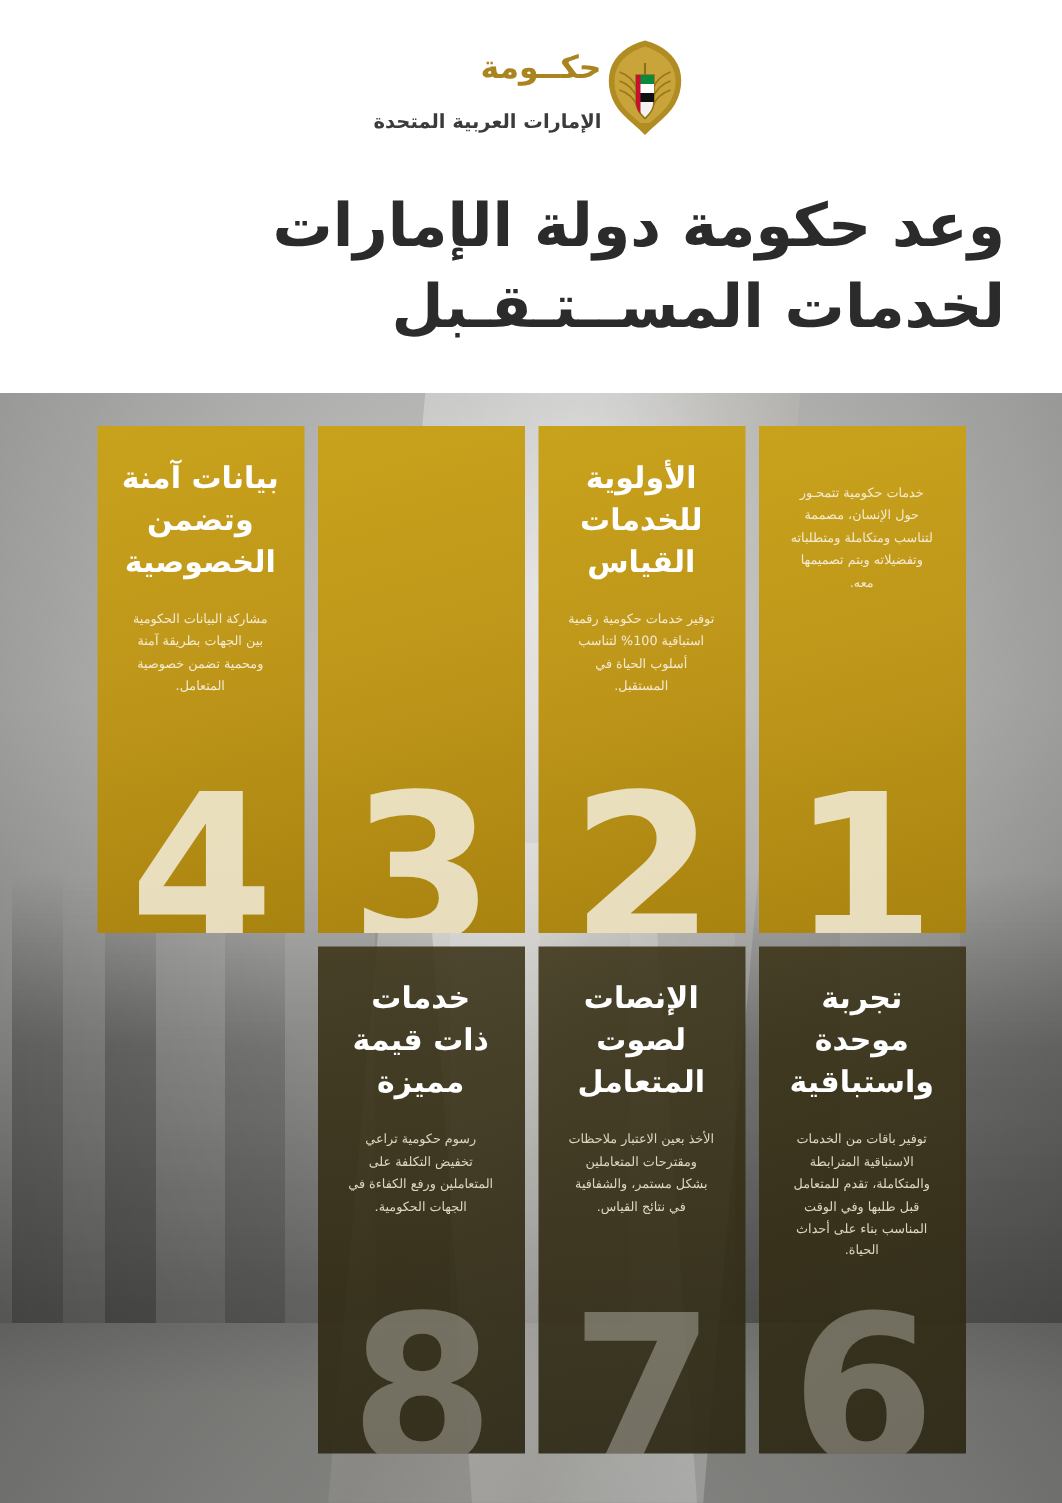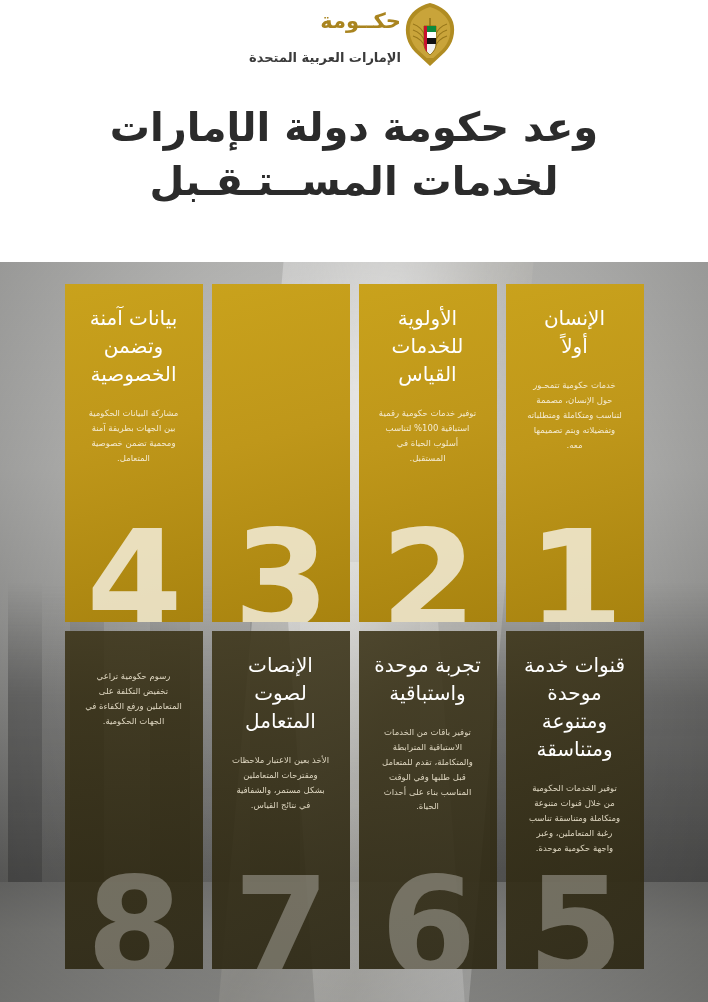--- a/index.html
+++ b/index.html
@@ -28,20 +28,21 @@
     position: relative;
     height: 262px;
     background: #ffffff;
   }
 
   .emblem-row {
     display: flex;
     flex-direction: row;
     align-items: center;
     justify-content: center;
+    padding-top: 24px;
   }
 
   .emblem {
     width: 58px;
     height: 74px;
     position: relative;
     flex: 0 0 auto;
   }
   .emblem svg { display: block; }
 
@@ -58,21 +59,21 @@
   }
   .gov-sub {
     font-size: 13px;
     font-weight: bold;
     color: #3b3b3b;
     margin-top: 16px;
   }
 
   .main-title {
     margin-top: 26px;
-    text-align: center;
+    text-align: right;
     color: #2b2b2b;
     font-weight: bold;
     font-size: 40px;
     line-height: 1.35;
     letter-spacing: 1px;
     padding: 0 38px;
   }
   .main-title .line {
     display: block;
     white-space: nowrap;
@@ -180,21 +181,21 @@
   }
   .card.gold {
     background: linear-gradient(165deg, #c9a21c 0%, #bf971a 45%, #a8830f 100%);
   }
   .card.dark {
     background: linear-gradient(165deg, rgba(60,52,24,0.88) 0%, rgba(45,40,20,0.92) 100%);
   }
 
   .card-title {
     font-size: 20px;
-    font-weight: normal;
+    font-weight: bold;
     line-height: 1.4;
     color: #ffffff;
     white-space: pre-line;
     letter-spacing: 0px;
   }
   .card.dark .card-title { color: #ffffff; }
 
   .card-desc {
     margin-top: 18px;
     font-size: 8.5px;
@@ -277,22 +278,20 @@
     <div class="bg-sky"></div>
     <div class="bg-buildings"></div>
     <div class="bg-ground"></div>
     <div class="bg-figure"></div>
     <div class="bg-figure2"></div>
     <div class="bg-vignette"></div>
 
     <div class="grid">
 
       <div class="card gold">
-        <div class="card-title">الإنسان
-أولاً</div>
         <div class="card-desc">خدمات حكومية تتمحـور حول الإنسان، مصممة لتناسب ومتكاملة ومتطلباته وتفضيلاته وبتم تصميمها معه.</div>
         <div class="card-num">1</div>
       </div>
 
       <div class="card gold">
         <div class="card-title">الأولوية
 للخدمات
 القياس</div>
         <div class="card-desc">توفير خدمات حكومية رقمية استباقية 100% لتناسب أسلوب الحياة في المستقبل.</div>
         <div class="card-num">2</div>
@@ -303,45 +302,40 @@
       </div>
 
       <div class="card gold">
         <div class="card-title">بيانات آمنة
 وتضمن
 الخصوصية</div>
         <div class="card-desc">مشاركة البيانات الحكومية بين الجهات بطريقة آمنة ومحمية تضمن خصوصية المتعامل.</div>
         <div class="card-num">4</div>
       </div>
 
-      <div class="card dark">
-        <div class="card-title">قنوات خدمة
-موحدة
-ومتنوعة
-ومتناسقة</div>
-        <div class="card-desc">توفير الخدمات الحكومية من خلال قنوات متنوعة ومتكاملة ومتناسقة تناسب رغبة المتعاملين، وعبر واجهة حكومية موحدة.</div>
-        <div class="card-num">5</div>
-      </div>
 
       <div class="card dark">
         <div class="card-title">تجربة موحدة
 واستباقية</div>
         <div class="card-desc">توفير باقات من الخدمات الاستباقية المترابطة والمتكاملة، تقدم للمتعامل قبل طلبها وفي الوقت المناسب بناء على أحداث الحياة.</div>
         <div class="card-num">6</div>
       </div>
 
       <div class="card dark">
         <div class="card-title">الإنصات
 لصوت
 المتعامل</div>
         <div class="card-desc">الأخذ بعين الاعتبار ملاحظات ومقترحات المتعاملين بشكل مستمر، والشفافية في نتائج القياس.</div>
         <div class="card-num">7</div>
       </div>
 
       <div class="card dark">
+        <div class="card-title">خدمات
+ذات قيمة
+مميزة</div>
         <div class="card-desc">رسوم حكومية تراعي تخفيض التكلفة على المتعاملين ورفع الكفاءة في الجهات الحكومية.</div>
         <div class="card-num">8</div>
       </div>
 
     </div>
 
     <div class="footer-strip"></div>
   </div>
 
 </div>

